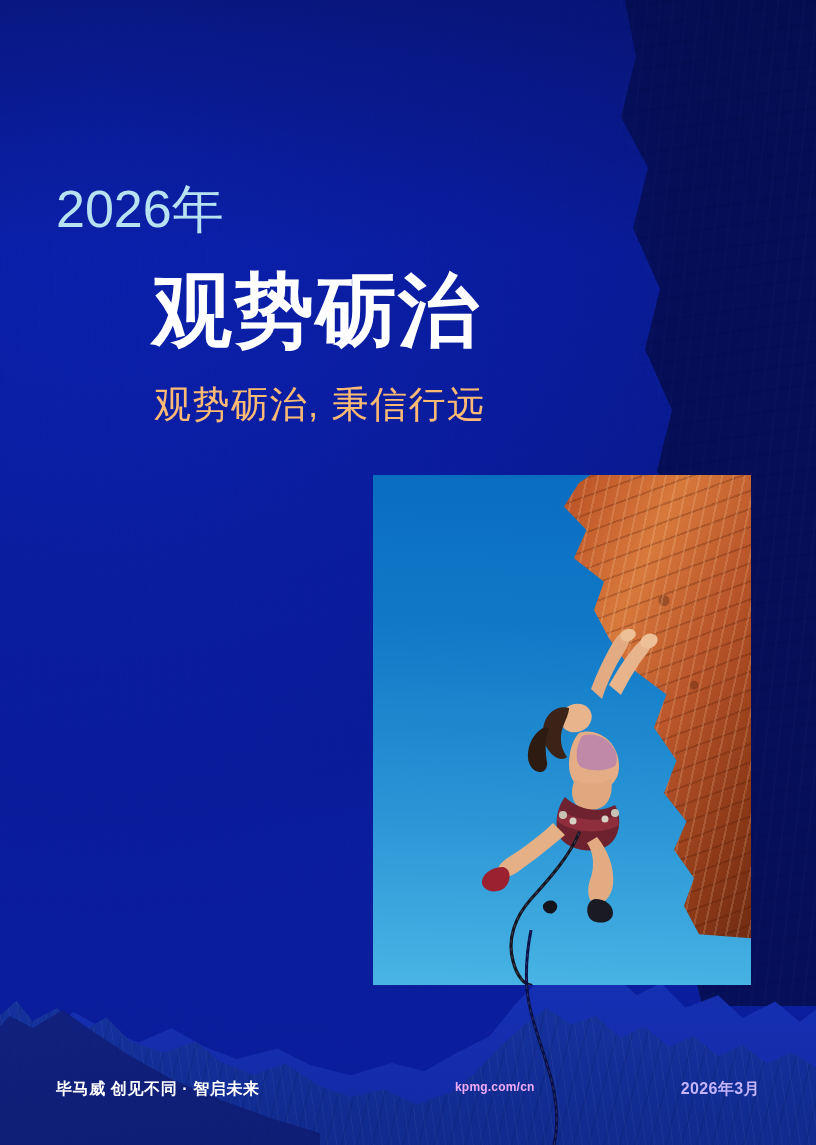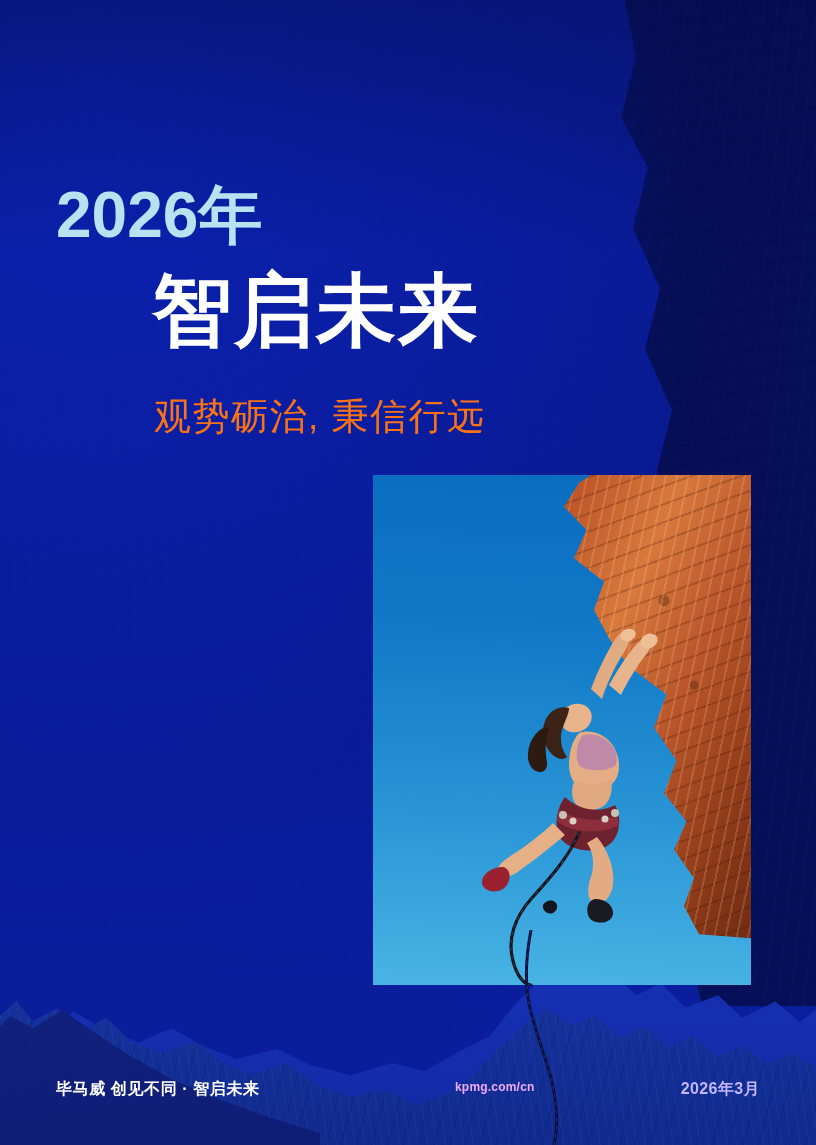--- a/index.html
+++ b/index.html
@@ -186,45 +186,45 @@
     color: #ffffff;
     letter-spacing: 1px;
     line-height: 1;
   }
 
   
   .title-year {
     position: absolute;
     left: 56px;
     top: 183px;
-    font-size: 64px;
-    font-weight: bold;
+    font-size: 52px;
+    font-weight: normal;
     color: #b6e2f2;
     letter-spacing: 0px;
     line-height: 1;
     white-space: nowrap;
   }
   .title-main {
     position: absolute;
     left: 152px;
     top: 268px;
     font-size: 80px;
     font-weight: bold;
     color: #ffffff;
     letter-spacing: 2px;
     line-height: 1.08;
     white-space: nowrap;
   }
   .subtitle {
     position: absolute;
     left: 154px;
-    top: 396px;
+    top: 384px;
     font-size: 37px;
     font-weight: normal;
-    color: #f97316;
+    color: #fdba74;
     letter-spacing: 1.5px;
     line-height: 1.15;
     white-space: nowrap;
   }
 
   
   .photo {
     position: absolute;
     left: 373px;
     top: 475px;
@@ -338,21 +338,21 @@
   <div class="rock-right"></div>
   <div class="rock-right-tex"></div>
 
   <div class="ridge-back"></div>
   <div class="ridge-front"></div>
   <div class="ridge-tex"></div>
   <div class="ridge-left-dark"></div>
 
 
   <div class="title-year">2026年</div>
-  <div class="title-main">智启未来</div>
+  <div class="title-main">观势砺治</div>
   <div class="subtitle">观势砺治, 秉信行远</div>
 
   <div class="photo">
     <div class="photo-sky"></div>
     <div class="cliff"></div>
     <div class="cliff-tex"></div>
 
     <svg class="climber" viewBox="0 0 378 510">
 
       <path d="M236 210 C244 196 254 180 263 170 C268 164 274 162 277 166 C280 170 276 176 272 181 C263 192 254 208 248 220 Z" fill="#e8b48c"></path>

